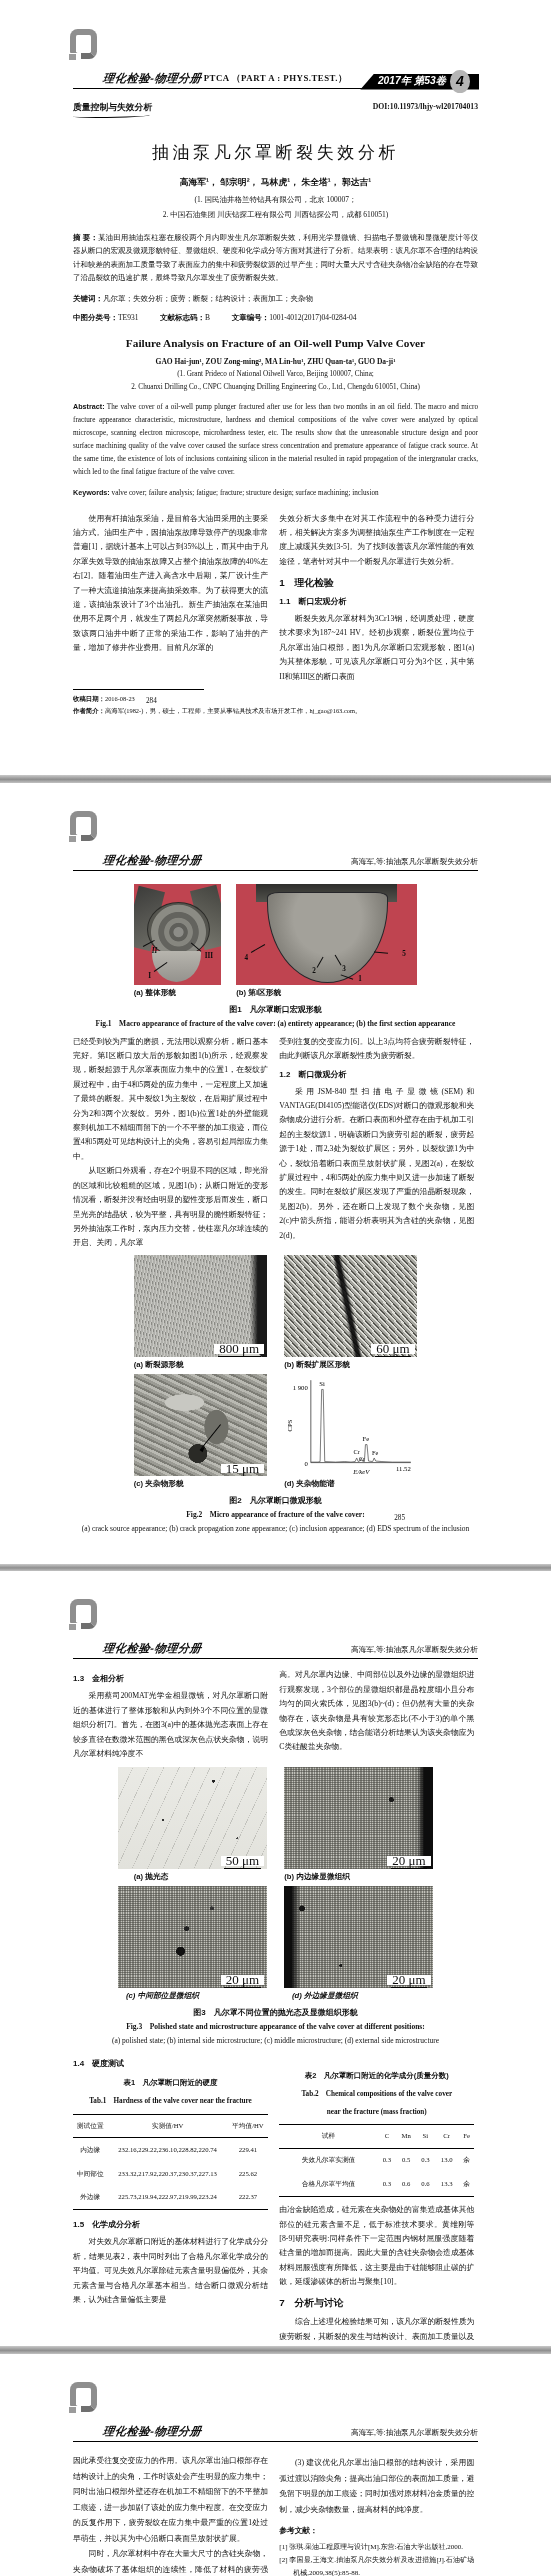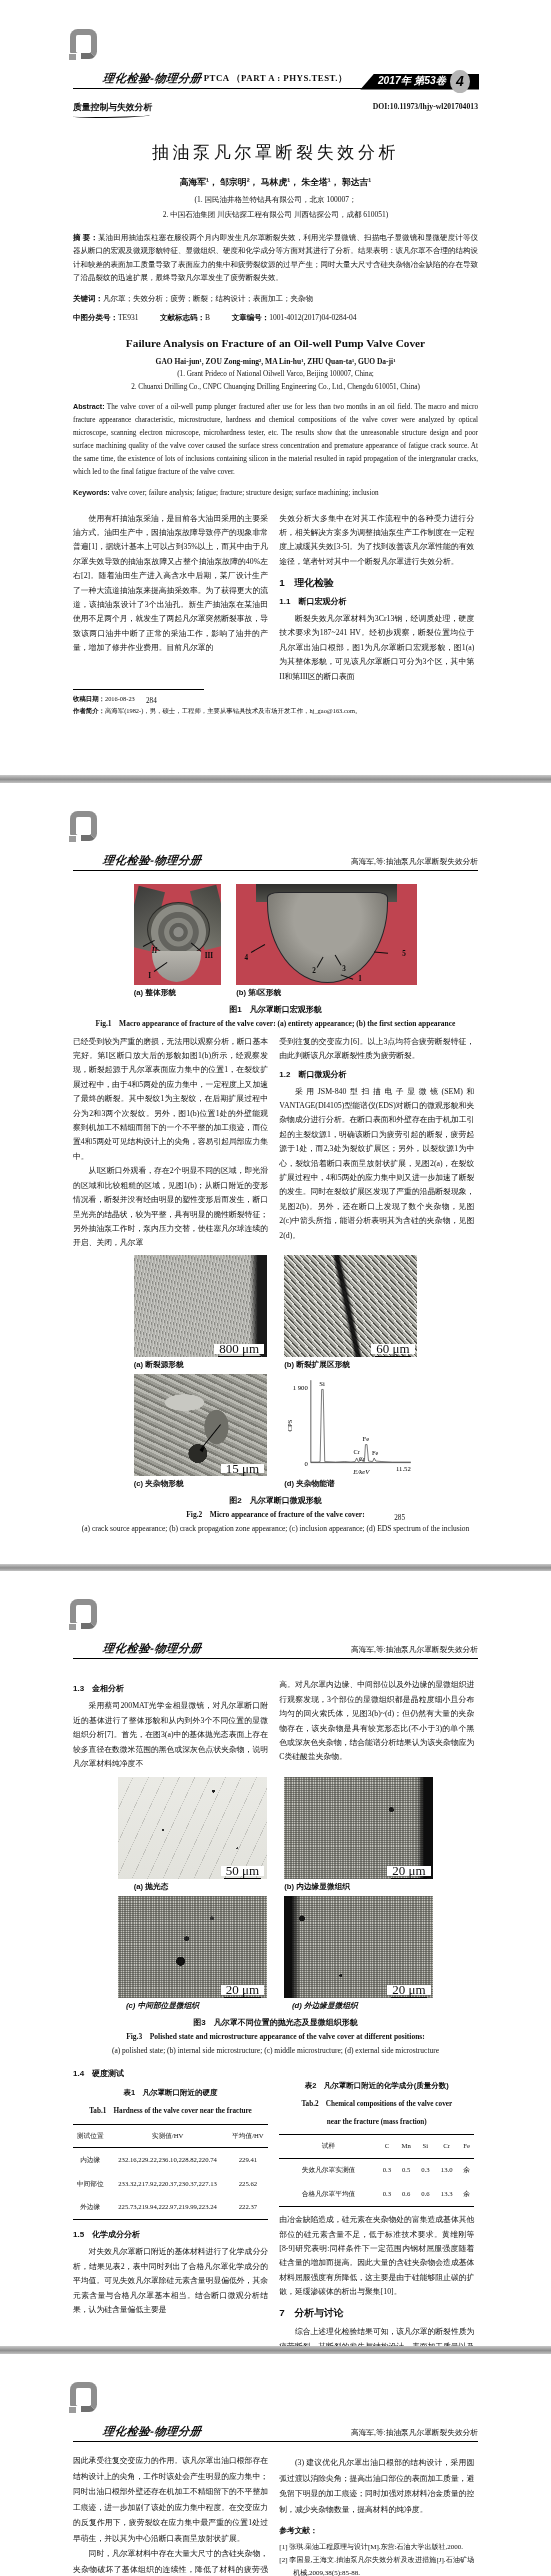--- a/index.html
+++ b/index.html
@@ -272,21 +272,21 @@
     <div class="hdN">
       <div class="plogo">
           <div class="po"></div>
           <div class="pn"></div>
           <div class="ps"></div>
         </div>
       <div class="brand">理化检验-物理分册</div>
       <div class="runhead">高海军,等:抽油泵凡尔罩断裂失效分析</div>
     </div>
 
-    <div class="cols" style="margin-top:19px;">
+    <div class="cols" style="margin-top:9px;">
       <div class="col">
         <p class="h2">1.3　金相分析</p>
         <p class="p">采用蔡司200MAT光学金相显微镜，对凡尔罩断口附近的基体进行了整体形貌和从内到外3个不同位置的显微组织分析[7]。首先，在图3(a)中的基体抛光态表面上存在较多直径在数微米范围的黑色或深灰色点状夹杂物，说明凡尔罩材料纯净度不</p>
       </div>
       <div class="col">
         <p class="pc">高。对凡尔罩内边缘、中间部位以及外边缘的显微组织进行观察发现，3个部位的显微组织都是晶粒度细小且分布均匀的回火索氏体，见图3(b)~(d)；但仍然有大量的夹杂物存在，该夹杂物是具有较宽形态比(不小于3)的单个黑色或深灰色夹杂物，结合能谱分析结果认为该夹杂物应为C类硅酸盐夹杂物。</p>
       </div>
     </div>
 
     <div class="figrow" style="margin-top:5.2px;gap:17.5px;">

